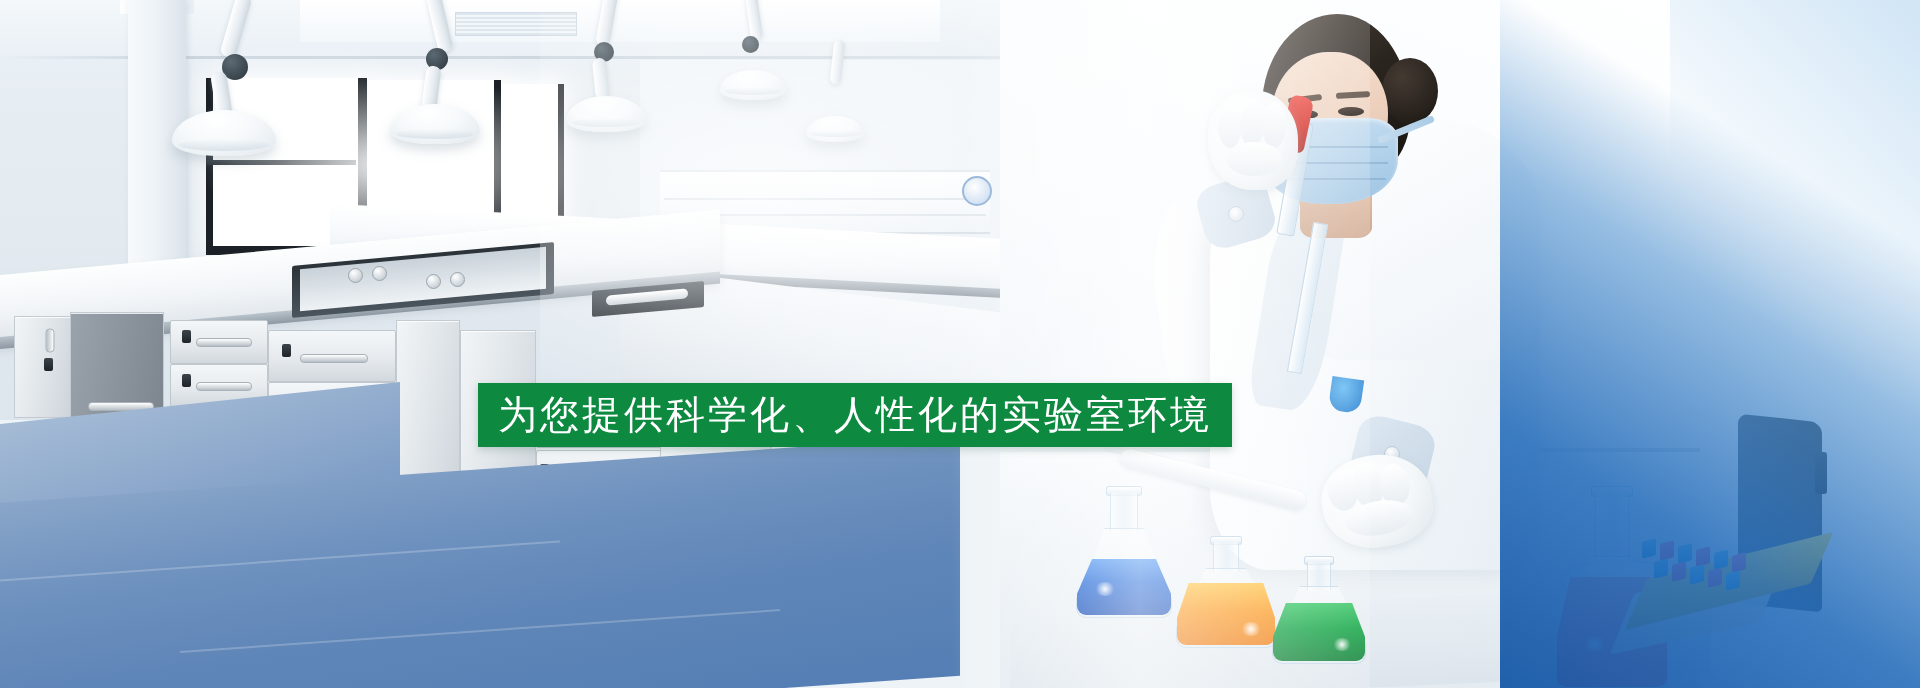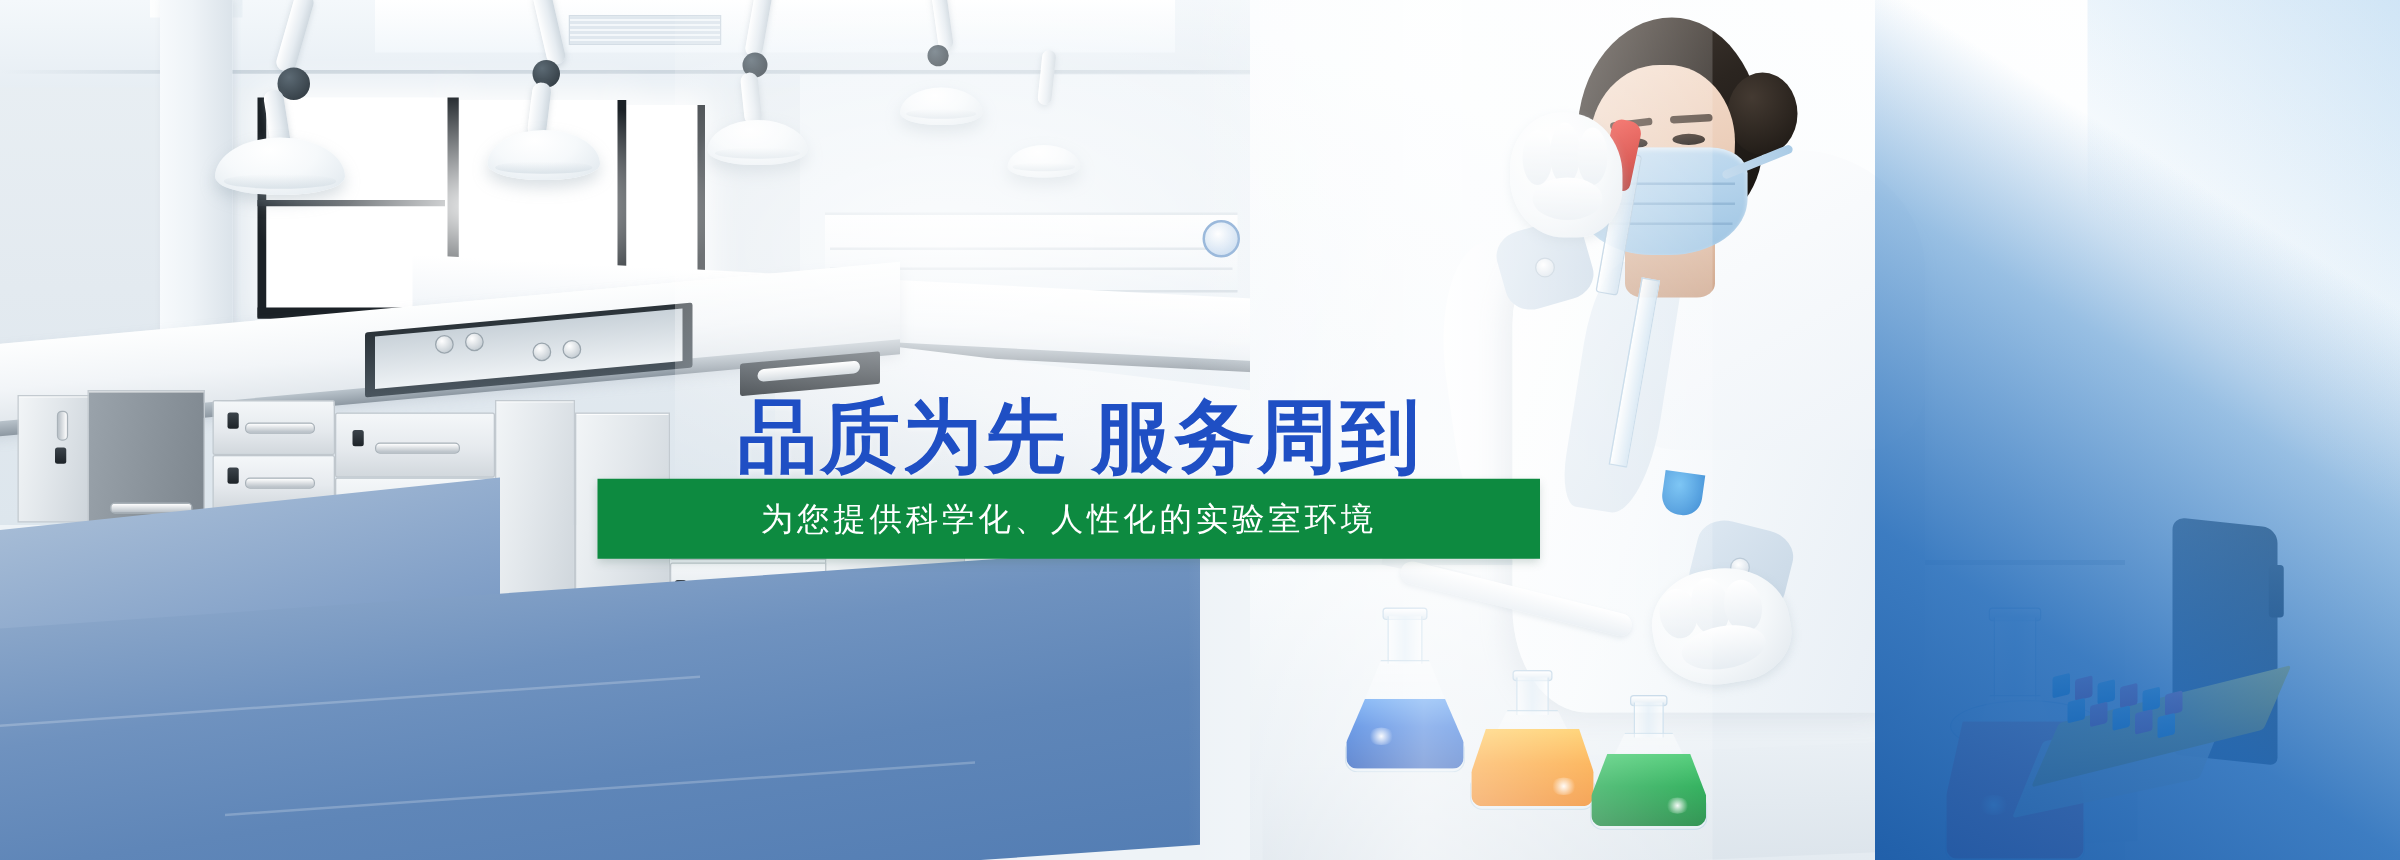--- a/index.html
+++ b/index.html
@@ -459,21 +459,21 @@
   .green-bar{
     position:absolute;
     left:478px;top:383px;
     width:754px;height:64px;
     background:#0d8a40;
     display:flex;align-items:center;justify-content:center;
     box-shadow:0 3px 7px rgba(70,110,95,.25);
   }
   .green-bar-text{
     color:#ffffff;
-    font-size:26px;
+    font-size:39px;
     letter-spacing:3px;
     white-space:nowrap;
   }
 </style>
 </head>
 <body>
 
 <div class="banner">
 
   <div class="photo">
@@ -697,20 +697,19 @@
     <div class="tube tube-blue" style="left:1726px;top:572px;transform:skewY(-14deg);"></div>
 
     <div class="bright-wash"></div>
     <div class="haze"></div>
     <div class="blue-corner2"></div>
     <div class="blue-corner"></div>
   </div>
 
   <div class="copy">
 
-    <div class="zh-headline">品质为先 服务周到</div>
 
     <div class="green-bar">
       <span class="green-bar-text">为您提供科学化、人性化的实验室环境</span>
     </div>
   </div>
 
 </div>
 
 </body></html>

